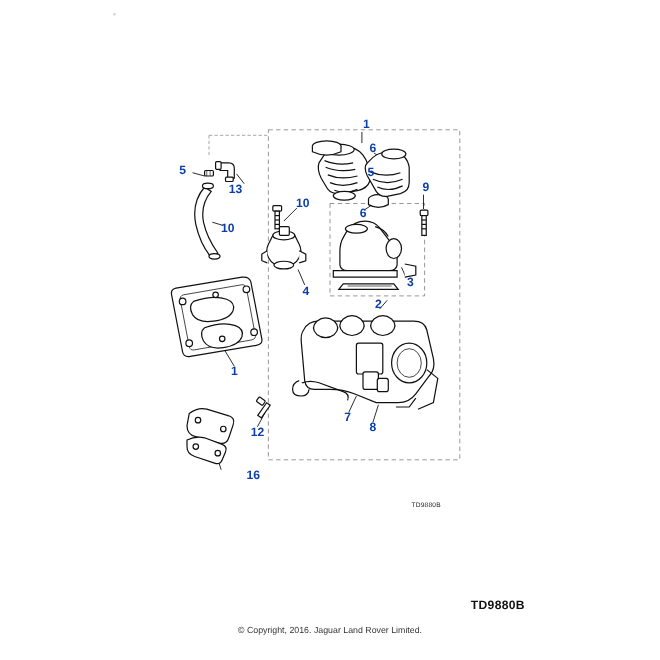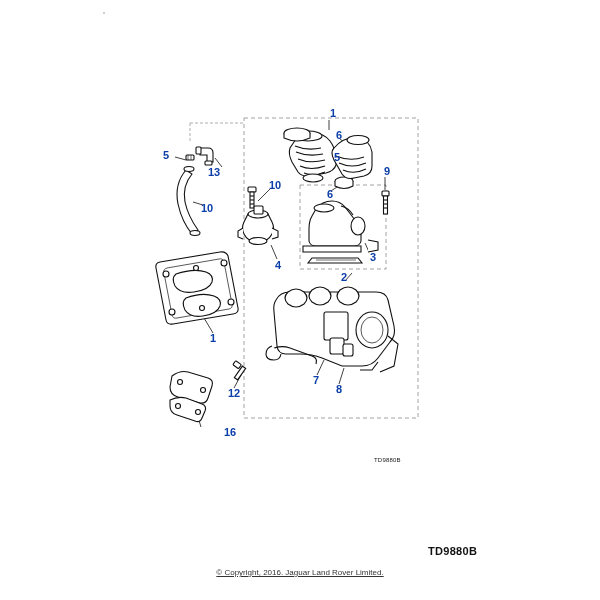--- a/index.html
+++ b/index.html
@@ -51,21 +51,20 @@
   }
   .copyright {
     position: absolute;
     left: 0;
     top: 568px;
     width: 600px;
     text-align: center;
     color: #333333;
     font-size: 8px;
     font-family: "Liberation Sans", sans-serif;
-    text-decoration: underline;
   }
   .corner-dot {
     position: absolute;
     left: 103px;
     top: 12px;
     width: 2px;
     height: 2px;
     background: #cfcfcf;
   }
 </style>

